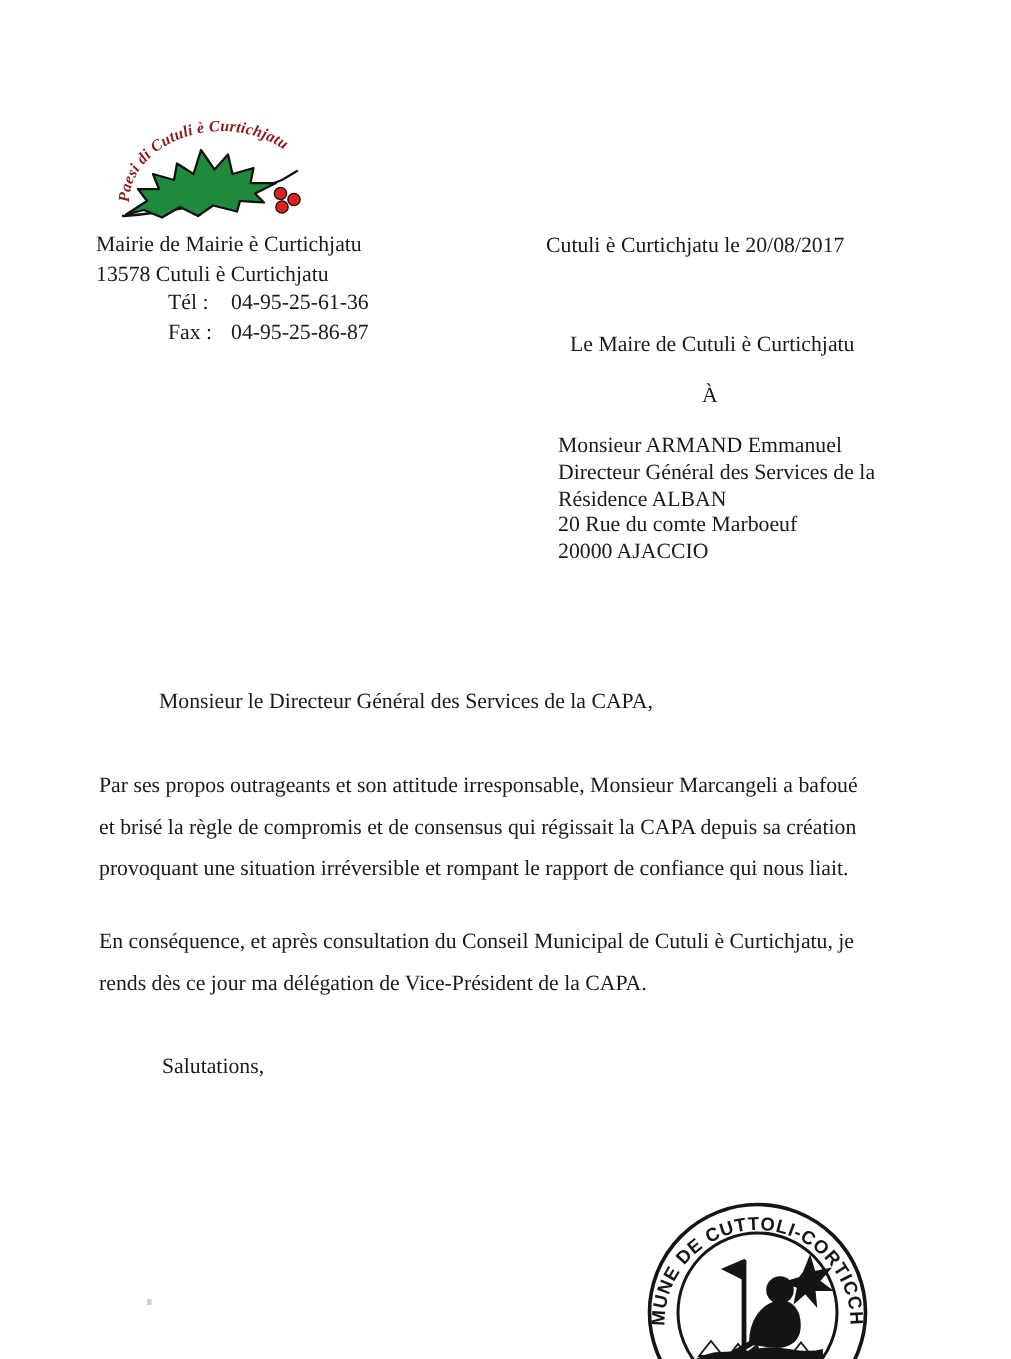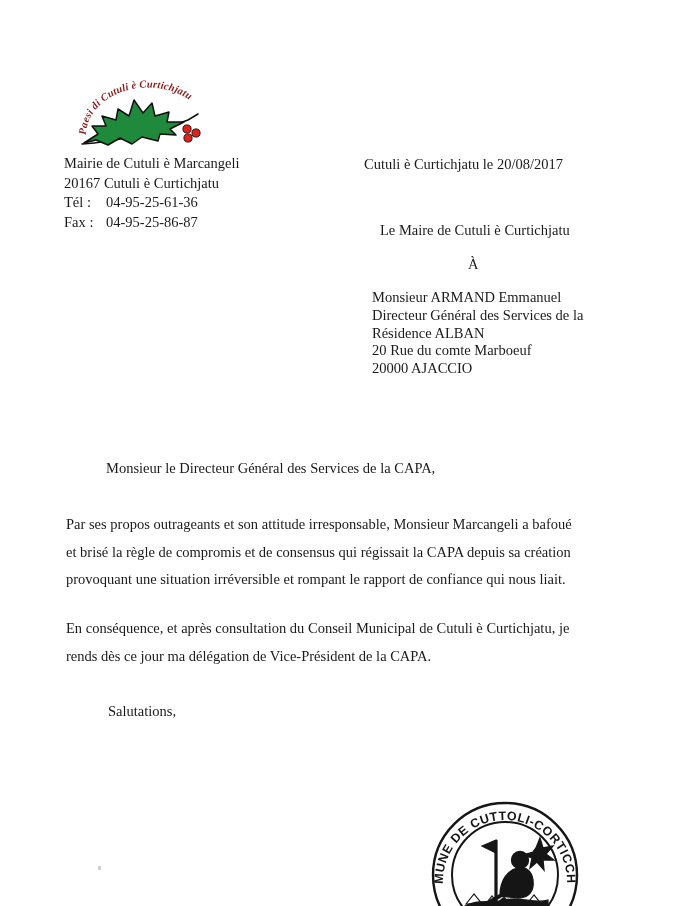--- a/index.html
+++ b/index.html
@@ -35,20 +35,21 @@
     left: 64px;
     top: 154px;
     font-size: 14.5px;
     line-height: 19.5px;
     white-space: nowrap;
   }
   .sender-line { display: block; }
   .sender-line .lbl {
     display: inline-block;
     width: 42px;
+    margin-left: 48px;
   }
 
   .date-line {
     position: absolute;
     left: 364px;
     top: 155px;
     font-size: 14.5px;
     line-height: 19px;
     white-space: nowrap;
   }
@@ -169,22 +170,22 @@
                L 98,53 L 104,59 L 88,58 L 86,65
                L 70,61 L 60,68 L 48,62 L 36,69 L 24,64 Z" fill="#1f8a3b" stroke="#111" stroke-width="1.5" stroke-linejoin="round"></path>
 
       <circle cx="115" cy="53" r="4.1" fill="#e0211c" stroke="#111" stroke-width="0.9"></circle>
       <circle cx="124" cy="57" r="4.1" fill="#e0211c" stroke="#111" stroke-width="0.9"></circle>
       <circle cx="116" cy="62" r="4.1" fill="#e0211c" stroke="#111" stroke-width="0.9"></circle>
     </svg>
   </div>
 
   <div class="sender-block">
-    <span class="sender-line">Mairie de Cutuli è Marcangeli</span>
-    <span class="sender-line">20167 Cutuli è Curtichjatu</span>
+    <span class="sender-line">Mairie de Mairie è Curtichjatu</span>
+    <span class="sender-line">13578 Cutuli è Curtichjatu</span>
     <span class="sender-line">
       <span class="lbl">Tél :</span><span>04-95-25-61-36</span>
     </span>
     <span class="sender-line">
       <span class="lbl">Fax :</span><span>04-95-25-86-87</span>
     </span>
   </div>
 
   <div class="date-line">Cutuli è Curtichjatu le 20/08/2017</div>
 

